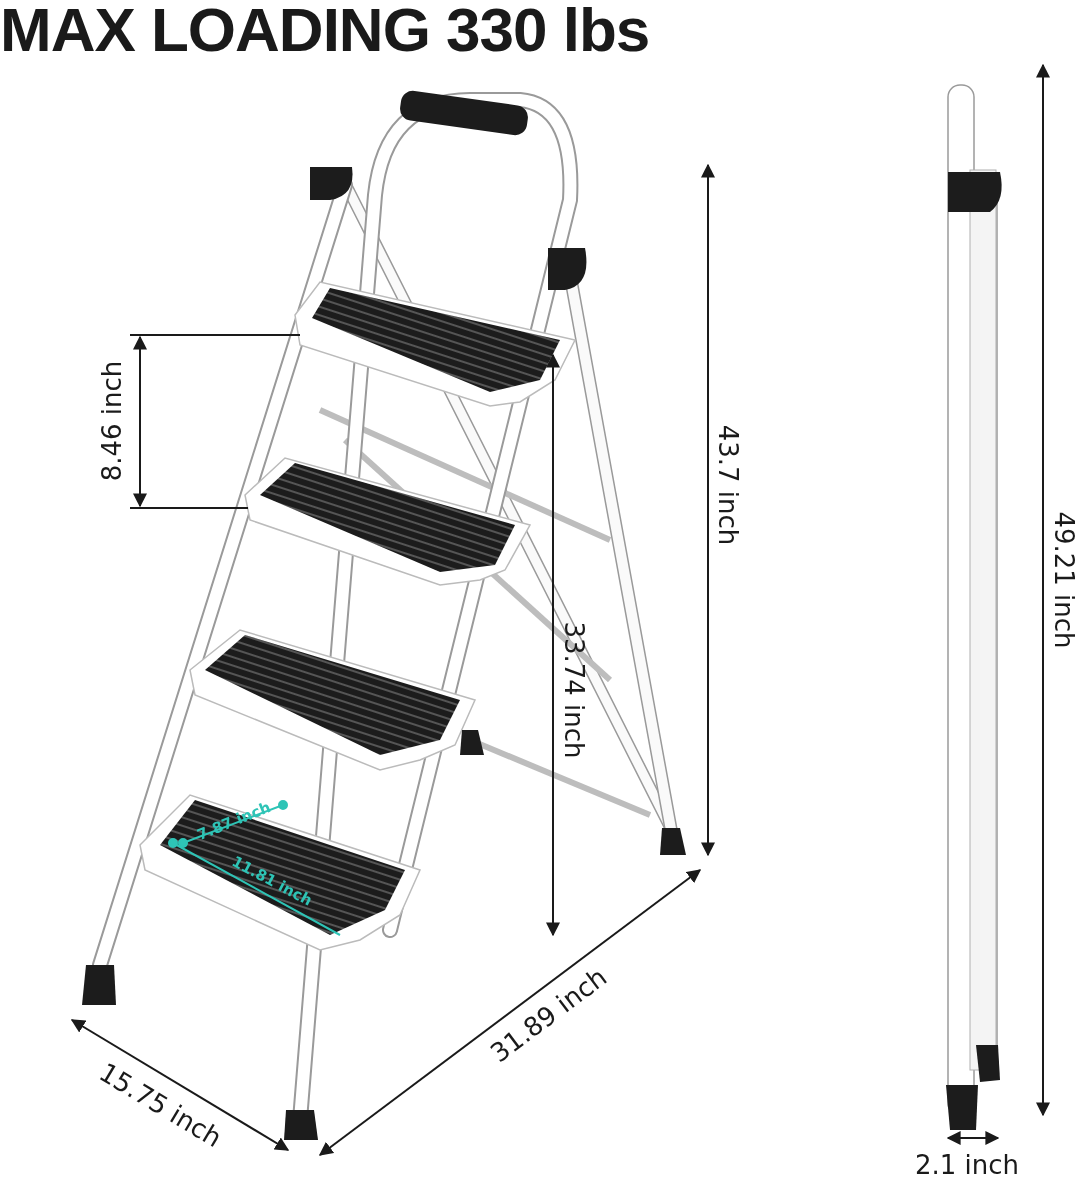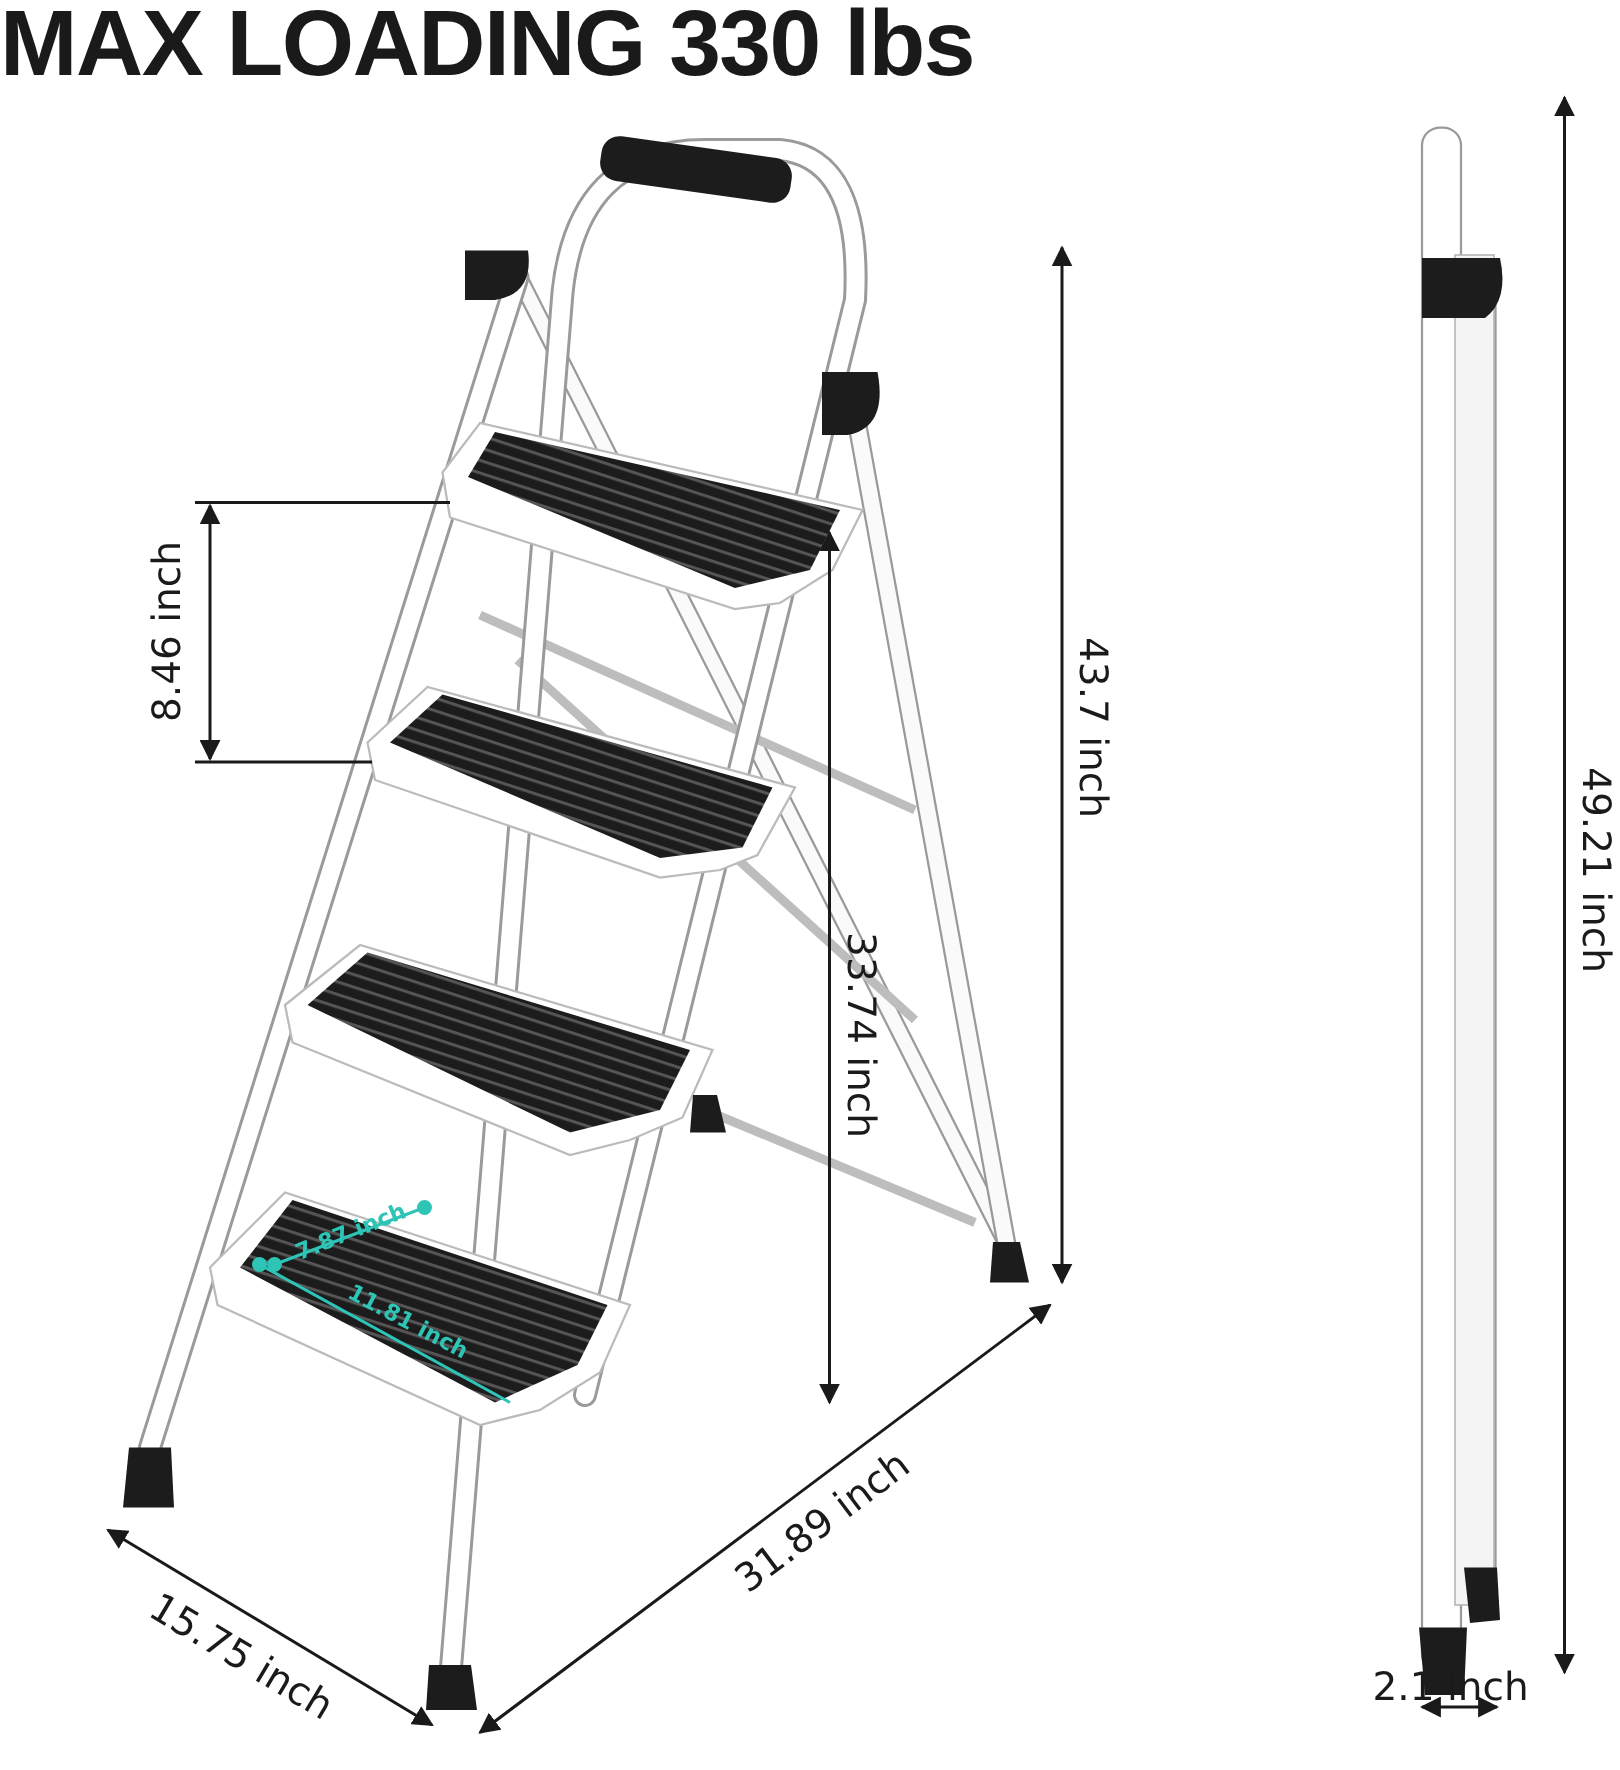--- a/index.html
+++ b/index.html
@@ -108,15 +108,15 @@
     <path d="M976,1045 L998,1045 L1000,1080 L980,1082 Z" fill="#1c1c1c"></path>
   </g>
 </svg>
 
 <div class="lbl" style="left:52px; top:406px; transform: rotate(-90deg);">8.46 inch</div>
 <div class="lbl" style="left:668px; top:470px; transform: rotate(90deg);">43.7 inch</div>
 <div class="lbl" style="left:505px; top:675px; transform: rotate(90deg);">33.74 inch</div>
 <div class="lbl" style="left:92px; top:1090px; transform: rotate(31deg);">15.75 inch</div>
 <div class="lbl" style="left:480px; top:1000px; transform: rotate(-37deg);">31.89 inch</div>
 <div class="lbl" style="left:995px; top:565px; transform: rotate(90deg);">49.21 inch</div>
-<div class="lbl" style="left:915px; top:1110px;">2.1 inch</div>
+<div class="lbl" style="left:915px; top:1150px;">2.1 inch</div>
 <div class="lbl teal" style="left:195px; top:812px; transform: rotate(-22deg);">7.87 inch</div>
 <div class="lbl teal" style="left:228px; top:872px; transform: rotate(28deg);">11.81 inch</div>
 
 </body></html>

